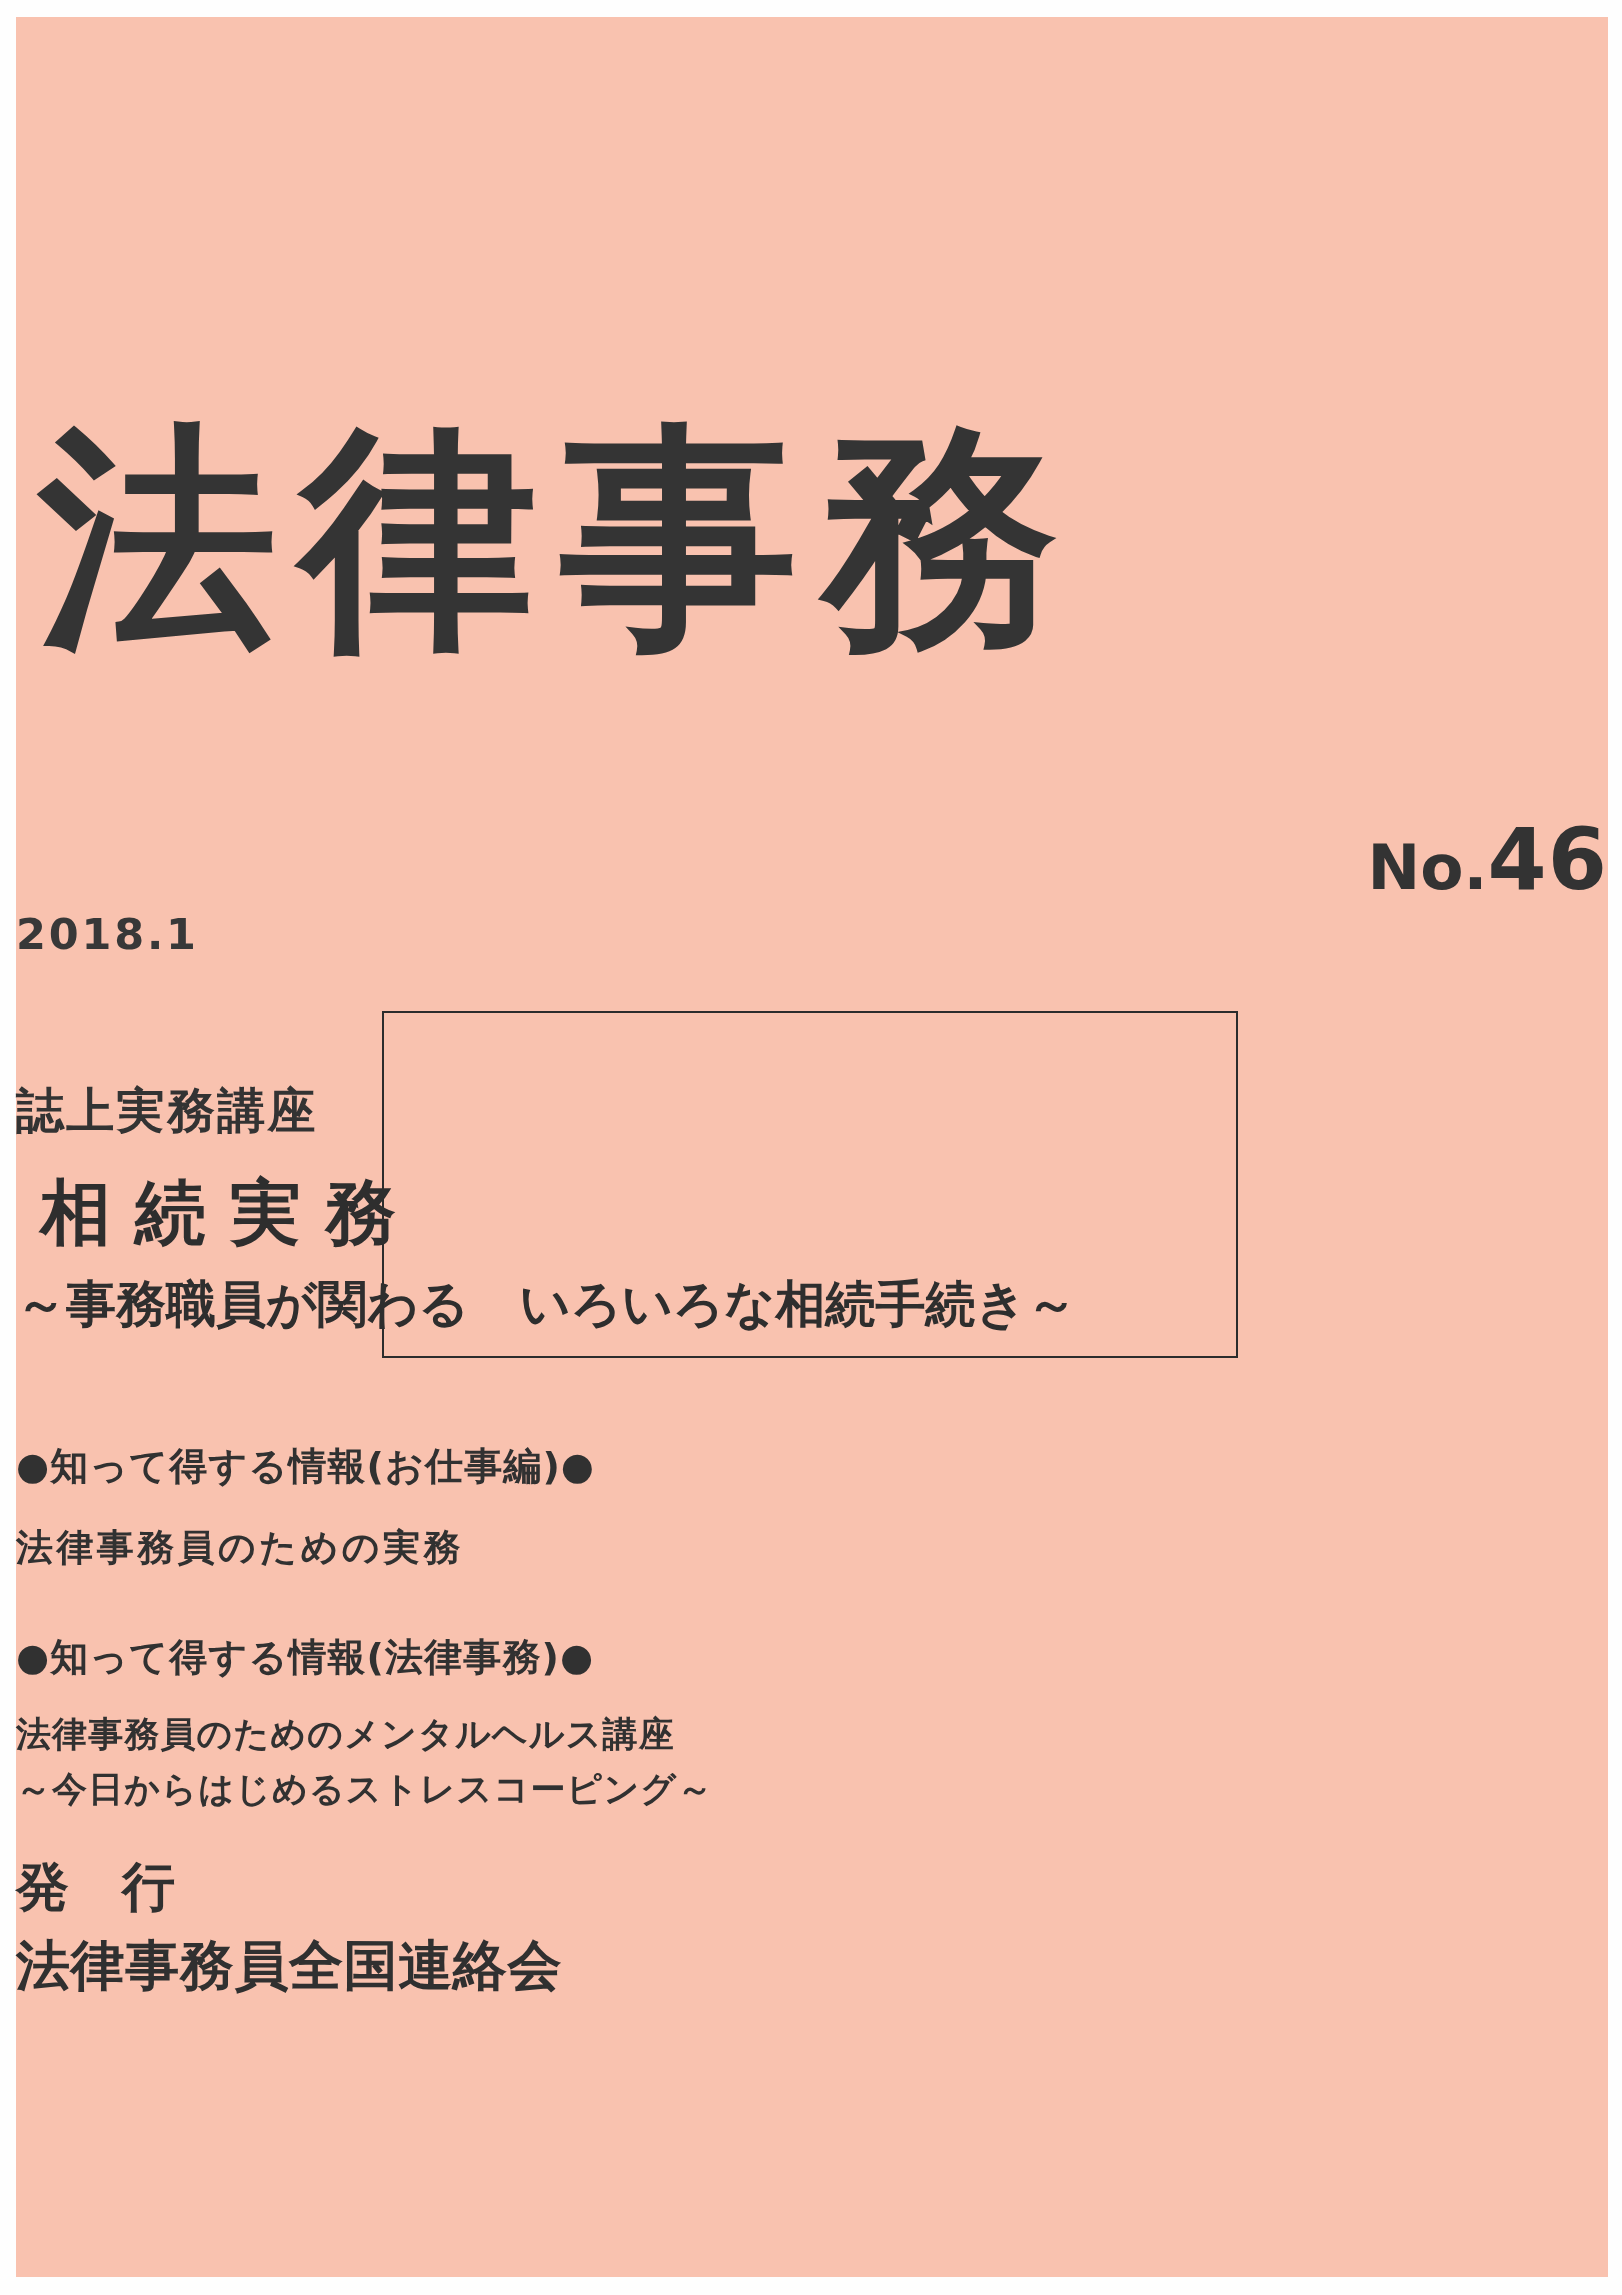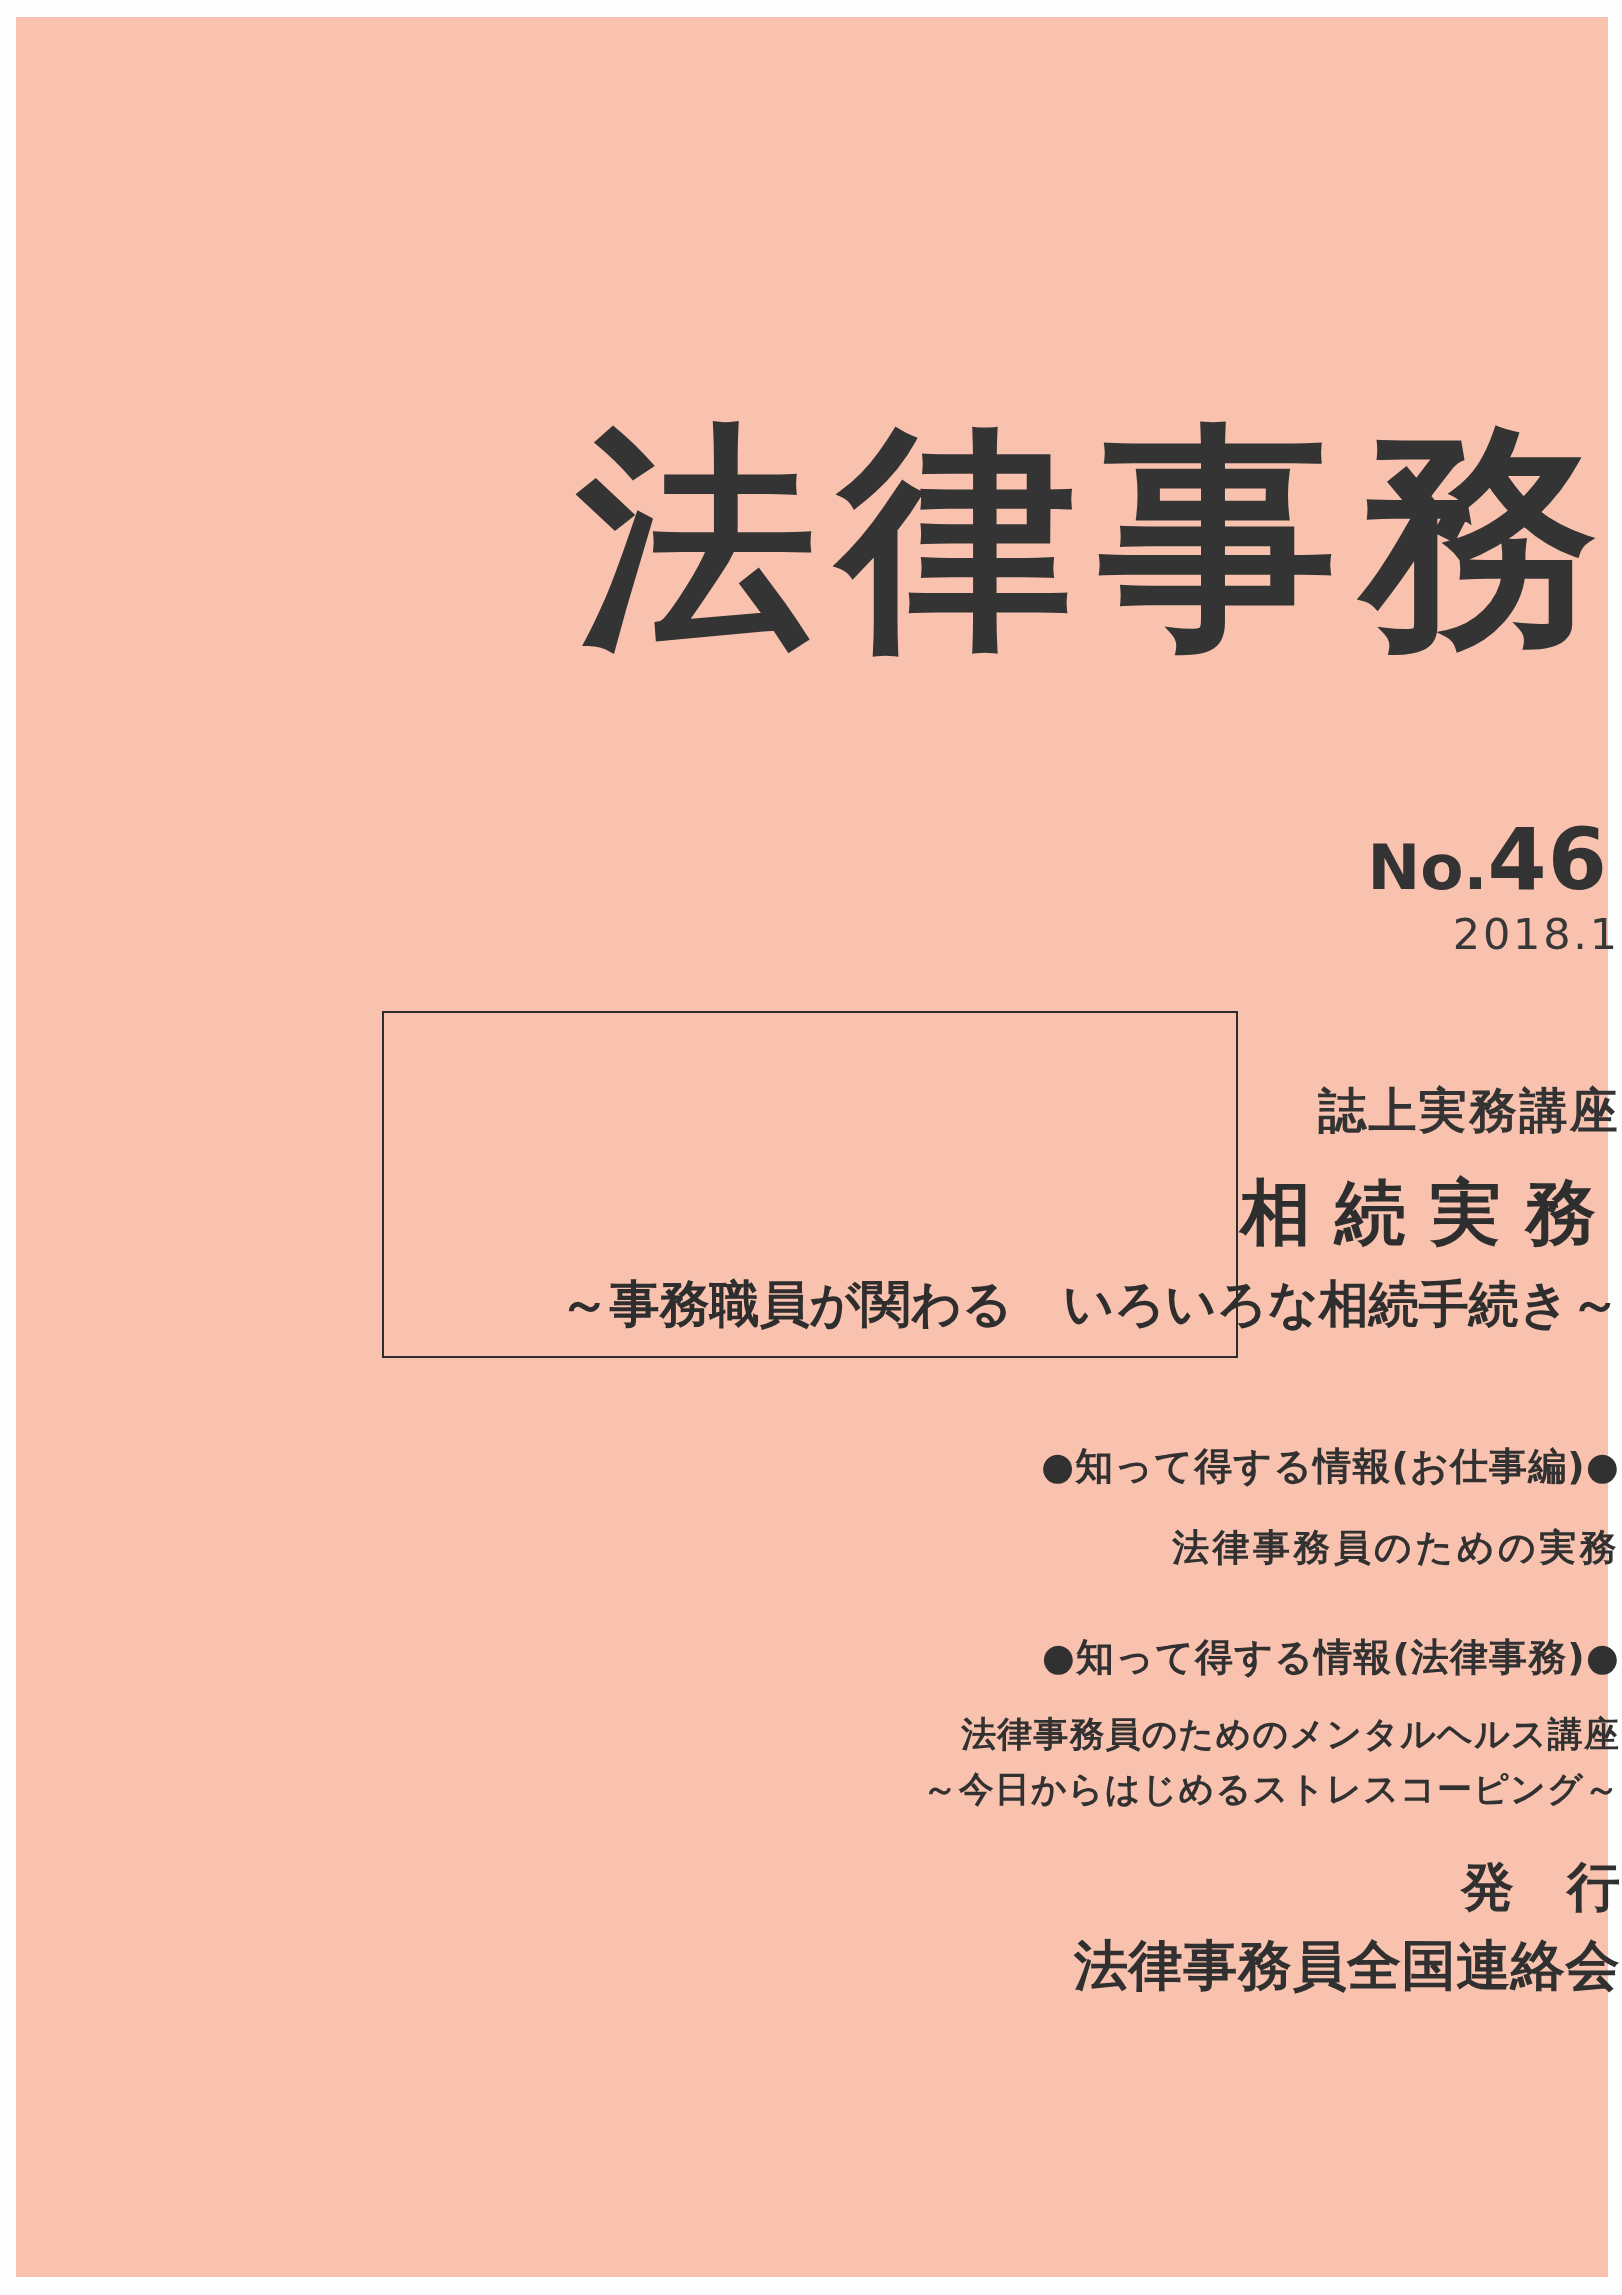--- a/index.html
+++ b/index.html
@@ -14,21 +14,21 @@
   #sheet {
     position: absolute;
     left: 16px; top: 17px;
     width: 1592px; height: 2260px;
     background: #f9c2af;
   }
   .abs {
     position: absolute;
     left: 16px;
     width: 1604px;
-    text-align: right;
+    text-align: left;
     line-height: 1;
     color: #333333;
     white-space: nowrap;
   }
   .mag-title {
     top: 420px;
     font-size: 238px;
     font-weight: 900;
     letter-spacing: 22.6px;
     text-indent: 22.6px;
@@ -48,21 +48,21 @@
     display: flex;
     justify-content: flex-end;
     align-items: baseline;
     color: #333333;
   }
   .issue-no    { font-size: 63px; font-weight: 800; }
   .issue-digits{ font-size: 85px; font-weight: 800; letter-spacing: 1.1px; }
   .issue-date {
     top: 913px;
     font-size: 43px;
-    font-weight: 400;
+    font-weight: 700;
     letter-spacing: 2.8px;
     color: #383838;
   }
   .feature-box {
     position: absolute;
     left: 382px; top: 1011px;
     width: 856px; height: 347px;
     border: 2.8px solid #2c2c2c;
     box-sizing: border-box;
     background: transparent;

